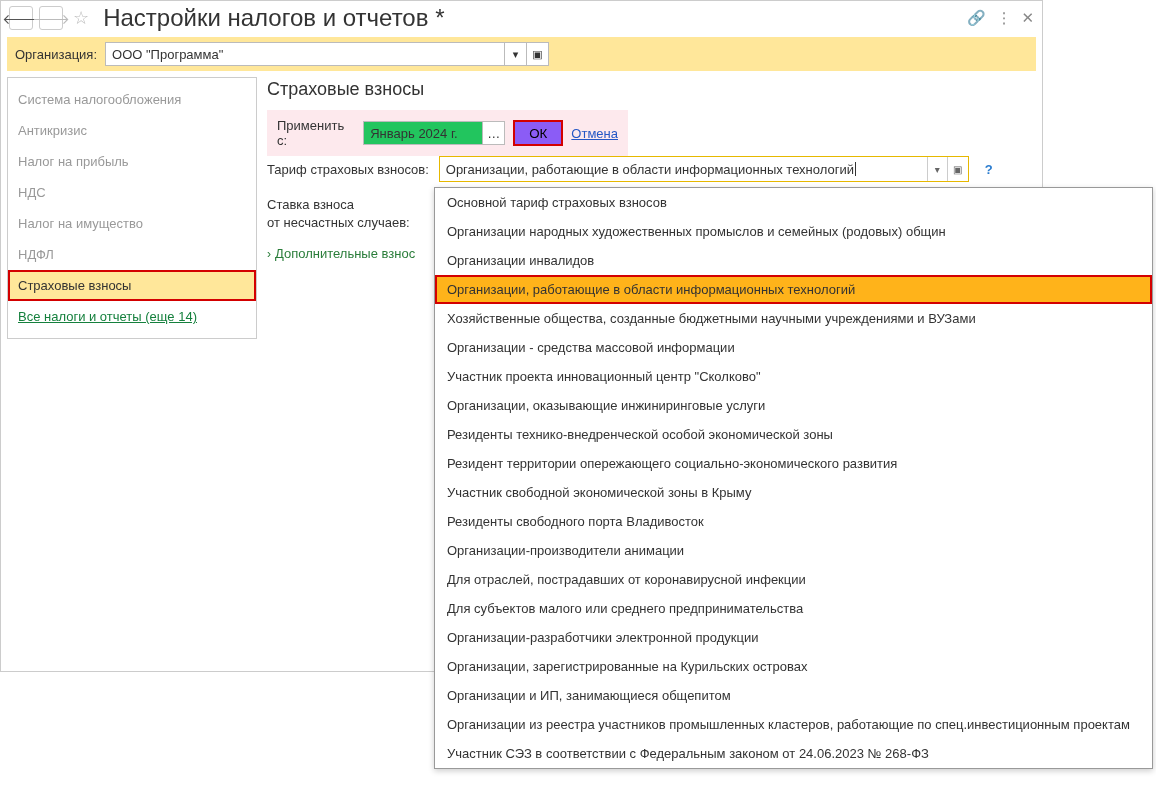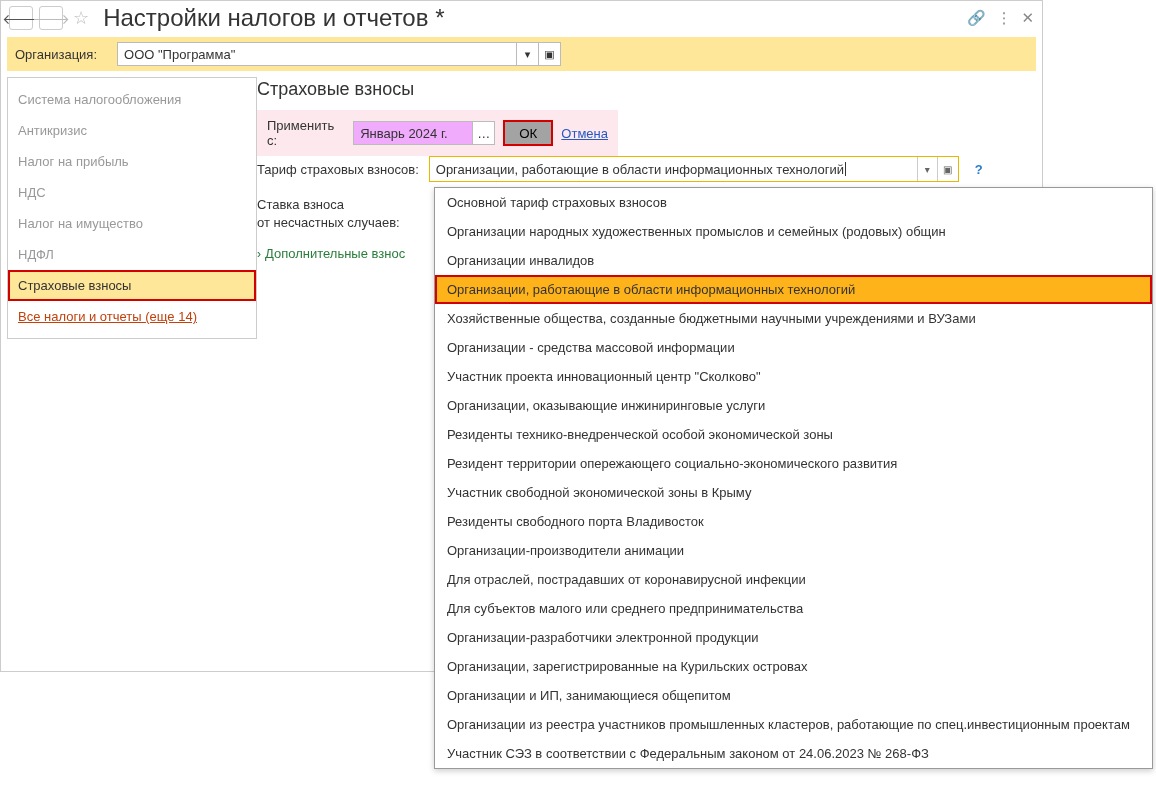--- a/index.html
+++ b/index.html
@@ -48,21 +48,21 @@
     flex: 1;
     padding-left: 4px;
   }
   .title-icons { display: flex; gap: 10px; align-items: center; color: #888; }
   .title-icons span { cursor: pointer; font-size: 15px; }
   .org-bar {
     background: #ffe79a;
     display: flex;
     align-items: center;
     padding: 4px 8px;
-    gap: 20px;
+    gap: 8px;
     margin: 2px 6px 6px 6px;
     height: 34px;
   }
   .org-label { color: #333; font-size: 13px; }
   .org-input {
     flex: 1;
     background: #fff;
     border: 1px solid #bbb;
     height: 24px;
     display: flex;
@@ -78,40 +78,41 @@
     background: #fff;
     display: inline-flex;
     align-items: center;
     justify-content: center;
     font-size: 11px;
     cursor: pointer;
   }
   .content {
     display: flex;
     padding: 0 6px;
+    gap: 10px;
     align-items: flex-start;
   }
   .sidebar {
     width: 250px;
     border: 1px solid #ccc;
     padding: 6px 0;
   }
   .sidebar-item {
     padding: 8px 10px;
     color: #999;
     cursor: pointer;
   }
   .sidebar-item.active {
     background: #ffe79a;
     color: #333;
     border: 2px solid #d30000;
     padding: 6px 8px;
   }
   .sidebar-item.link {
-    color: #c2410c;
+    color: #15803d;
     text-decoration: underline;
   }
   .main {
     flex: 1;
     padding-top: 2px;
   }
   .main-title {
     font-size: 18px;
     margin-bottom: 10px;
   }
@@ -119,21 +120,21 @@
     background: #fde9ed;
     padding: 8px 10px;
     display: flex;
     align-items: center;
     gap: 8px;
     width: 361px;
   }
   .apply-label { font-size: 13px; }
   .date-input {
     border: 1px solid #bbb;
-    background: #f0abfc;
+    background: #22c55e;
     height: 24px;
     padding: 0 6px;
     display: flex;
     align-items: center;
     width: 120px;
   }
   .date-ellipsis {
     border: 1px solid #bbb;
     border-left: none;
     height: 24px;
@@ -141,21 +142,21 @@
     background: #fff;
     display: inline-flex;
     align-items: center;
     justify-content: center;
     cursor: pointer;
   }
   .ok-btn {
     border: 2px solid #d30000;
     height: 26px;
     padding: 0 14px;
-    background: #a3a3a3;
+    background: #8b5cf6;
     cursor: pointer;
     display: inline-flex;
     align-items: center;
   }
   .cancel-link {
     color: #2557c5;
     text-decoration: underline;
     cursor: pointer;
   }
   .tariff-row {

